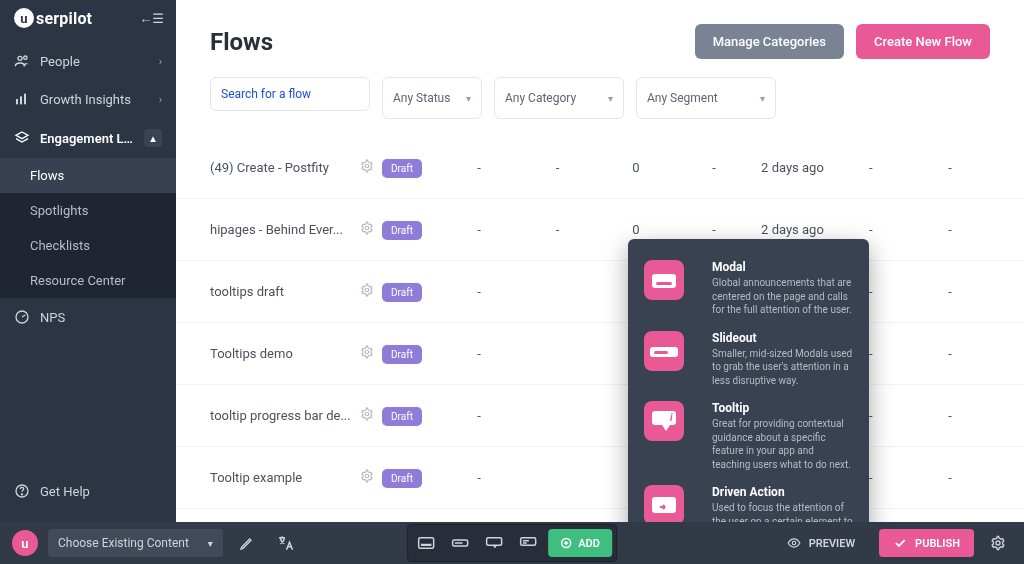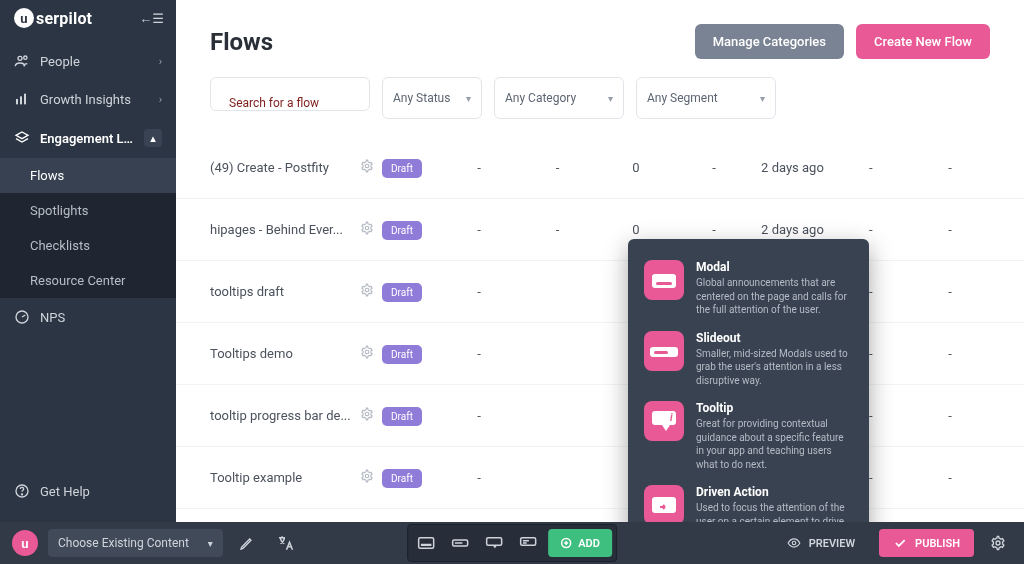--- a/index.html
+++ b/index.html
@@ -33,39 +33,39 @@
 .main { flex: 1; background: #fff; display: flex; flex-direction: column; position: relative; overflow: hidden; }
 
 .topbar { display: flex; align-items: center; justify-content: space-between; padding: 24px 34px 18px 34px; }
 .topbar h1 { font-size: 24px; font-weight: 700; color: #2b2f38; }
 .top-btns { display: flex; gap: 12px; }
 .btn { border: none; padding: 10px 18px; border-radius: 6px; font-size: 13px; font-weight: 500; cursor: pointer; }
 .btn-grey { background: #7a8394; color: #fff; }
 .btn-pink { background: #e85995; color: #fff; }
 
 .filters { display: flex; gap: 12px; padding: 0 34px 18px 34px; }
-.search-inp { width: 160px; height: 34px; border: 1px solid #e1e4e9; border-radius: 6px; padding: 0 18px; font-size: 12px; color: #7f1d1d; background: #fff; display: flex; align-items: flex-end; }
+.search-inp { width: 160px; height: 34px; border: 1px solid #e1e4e9; border-radius: 6px; padding: 0 10px; font-size: 12px; color: #1d4ed8; background: #fff; display: flex; align-items: center; }
 .select { height: 42px; border: 1px solid #e1e4e9; border-radius: 6px; padding: 0 10px; font-size: 12px; color: #5d6572; background: #fff; display: flex; align-items: center; gap: 10px; cursor: pointer; }
 .select .sel-chev { margin-left: auto; font-size: 10px; color: #979ea9; }
 
 .table { flex: 1; overflow: hidden; }
 .row { display: flex; align-items: center; padding: 22px 34px; border-bottom: 1px solid #f1f3f5; font-size: 13px; color: #4c525d; }
 .c-name  { width: 150px; white-space: nowrap; overflow: hidden; text-overflow: ellipsis; }
 .c-gear  { width: 22px; color: #b5bac3; cursor: pointer; }
 .c-status{ width: 58px; }
 .c-spacer{ flex: 1; display: flex; }
 .c-col   { flex: 1; text-align: center; color: #4c525d; }
 .c-last  { width: 80px; text-align: center; color: #4c525d; }
 .badge-draft { background: #8f7bd8; color: #fff; font-size: 10px; padding: 4px 9px; border-radius: 5px; }
 
 .gear-svg { width: 14px; height: 14px; }
 
 
 .float-menu { position: absolute; left: 452px; top: 239px; width: 241px; background: #394251; border-radius: 6px; color: #fff; padding: 14px 0 0 0; box-shadow: 0 8px 24px rgba(0,0,0,.35); }
-.fm-item { display: flex; gap: 12px; padding: 7px 16px; cursor: pointer; }
+.fm-item { display: flex; gap: 28px; padding: 7px 16px; cursor: pointer; }
 .fm-icon { width: 40px; height: 40px; flex: none; }
 .fm-title { font-size: 12px; font-weight: 700; margin-bottom: 2px; }
 .fm-desc { font-size: 10px; color: #b5bbc5; line-height: 1.35; }
 .fm-foot { border-top: 1px solid #4a5363; padding: 13px 16px; display: flex; align-items: center; gap: 10px; font-size: 11px; letter-spacing: .5px; cursor: pointer; justify-content: center; }
 
 
 .bottombar { position: absolute; left: 0; right: 0; bottom: 0; height: 42px; background: #333a47; display: flex; align-items: center; padding: 0 12px; gap: 10px; }
 .bb-avatar { width: 26px; height: 26px; border-radius: 50%; background: #e85995; color: #fff; display: flex; align-items: center; justify-content: center; font-weight: 700; font-size: 13px; }
 .bb-select { background: #414a59; color: #cfd4db; border-radius: 4px; height: 28px; padding: 0 10px; display: flex; align-items: center; gap: 11px; font-size: 12px; cursor: pointer; }
 .bb-select .chev { font-size: 10px; margin-left: 8px; }

